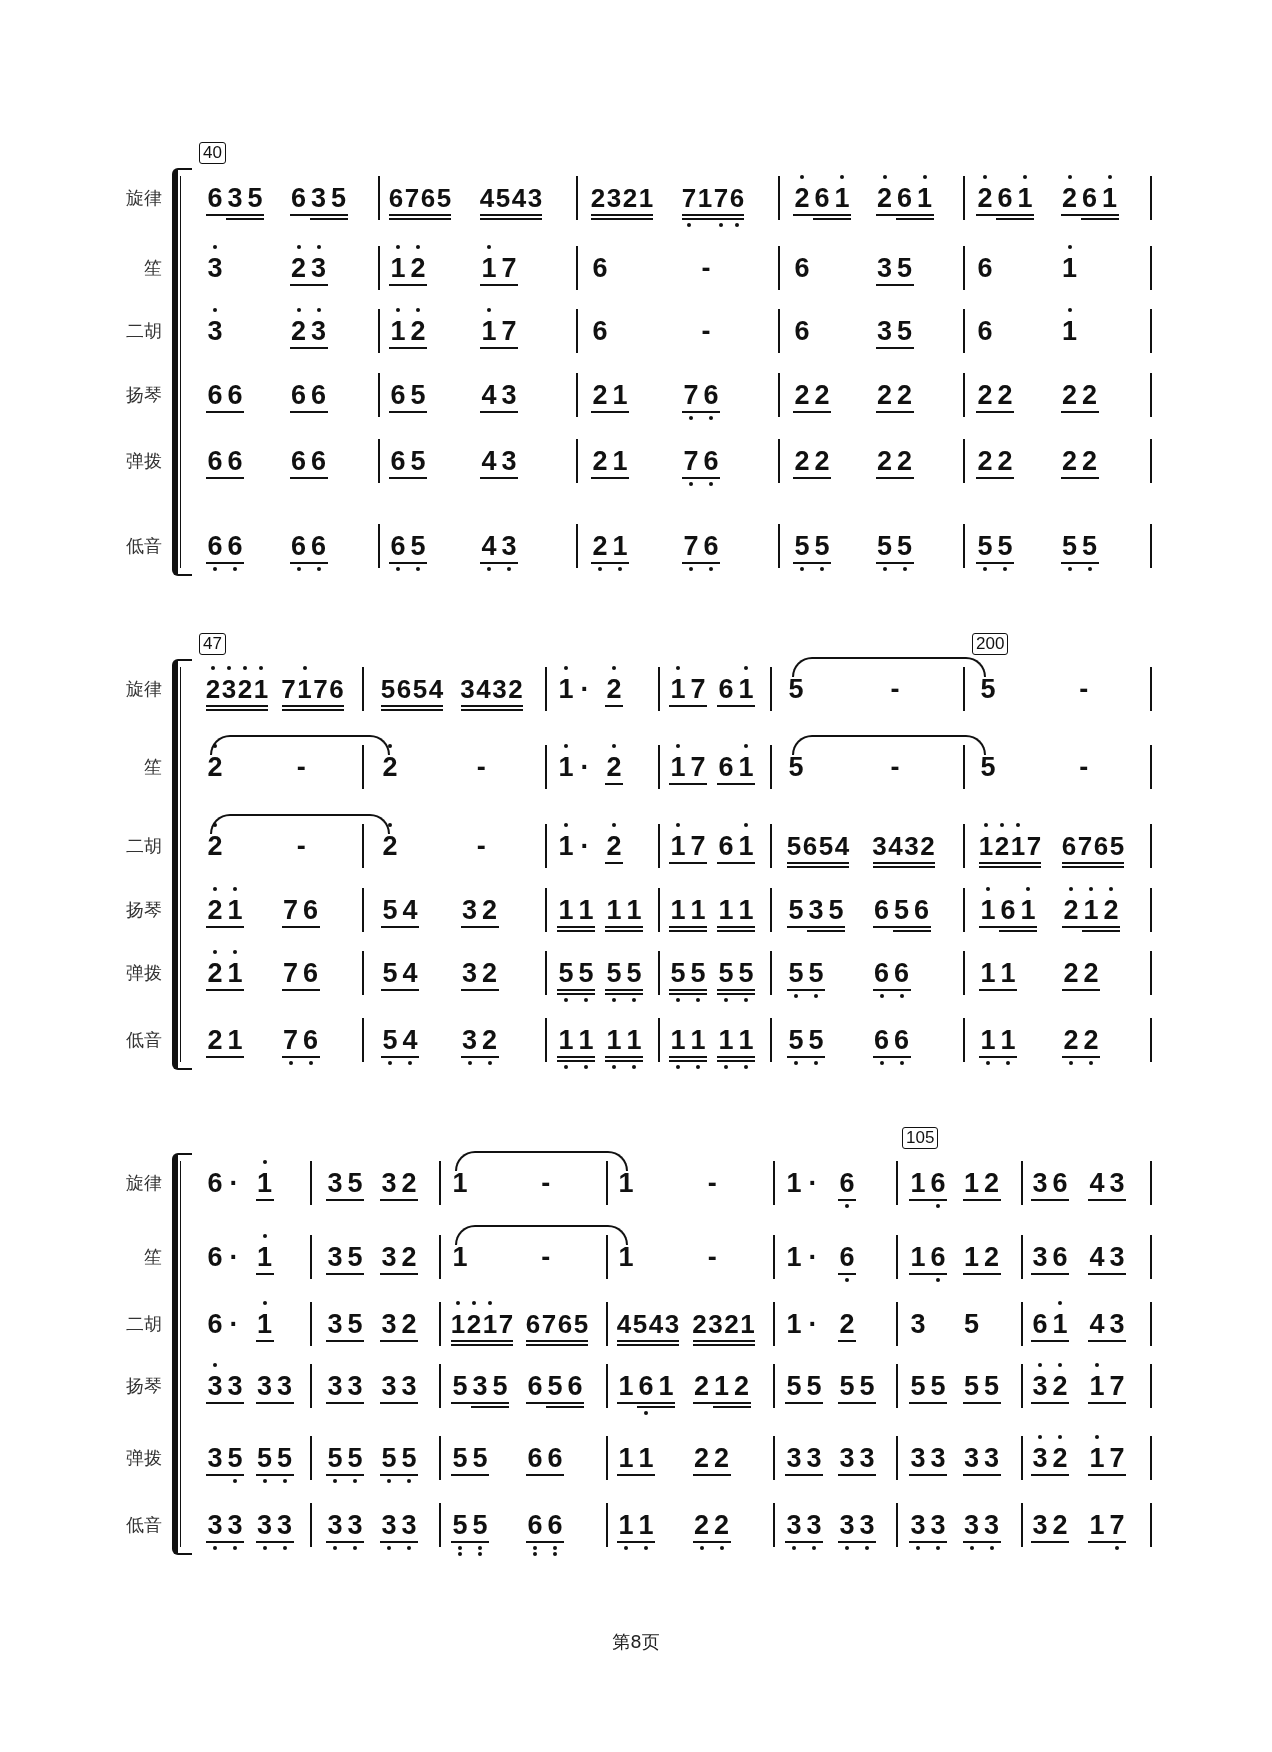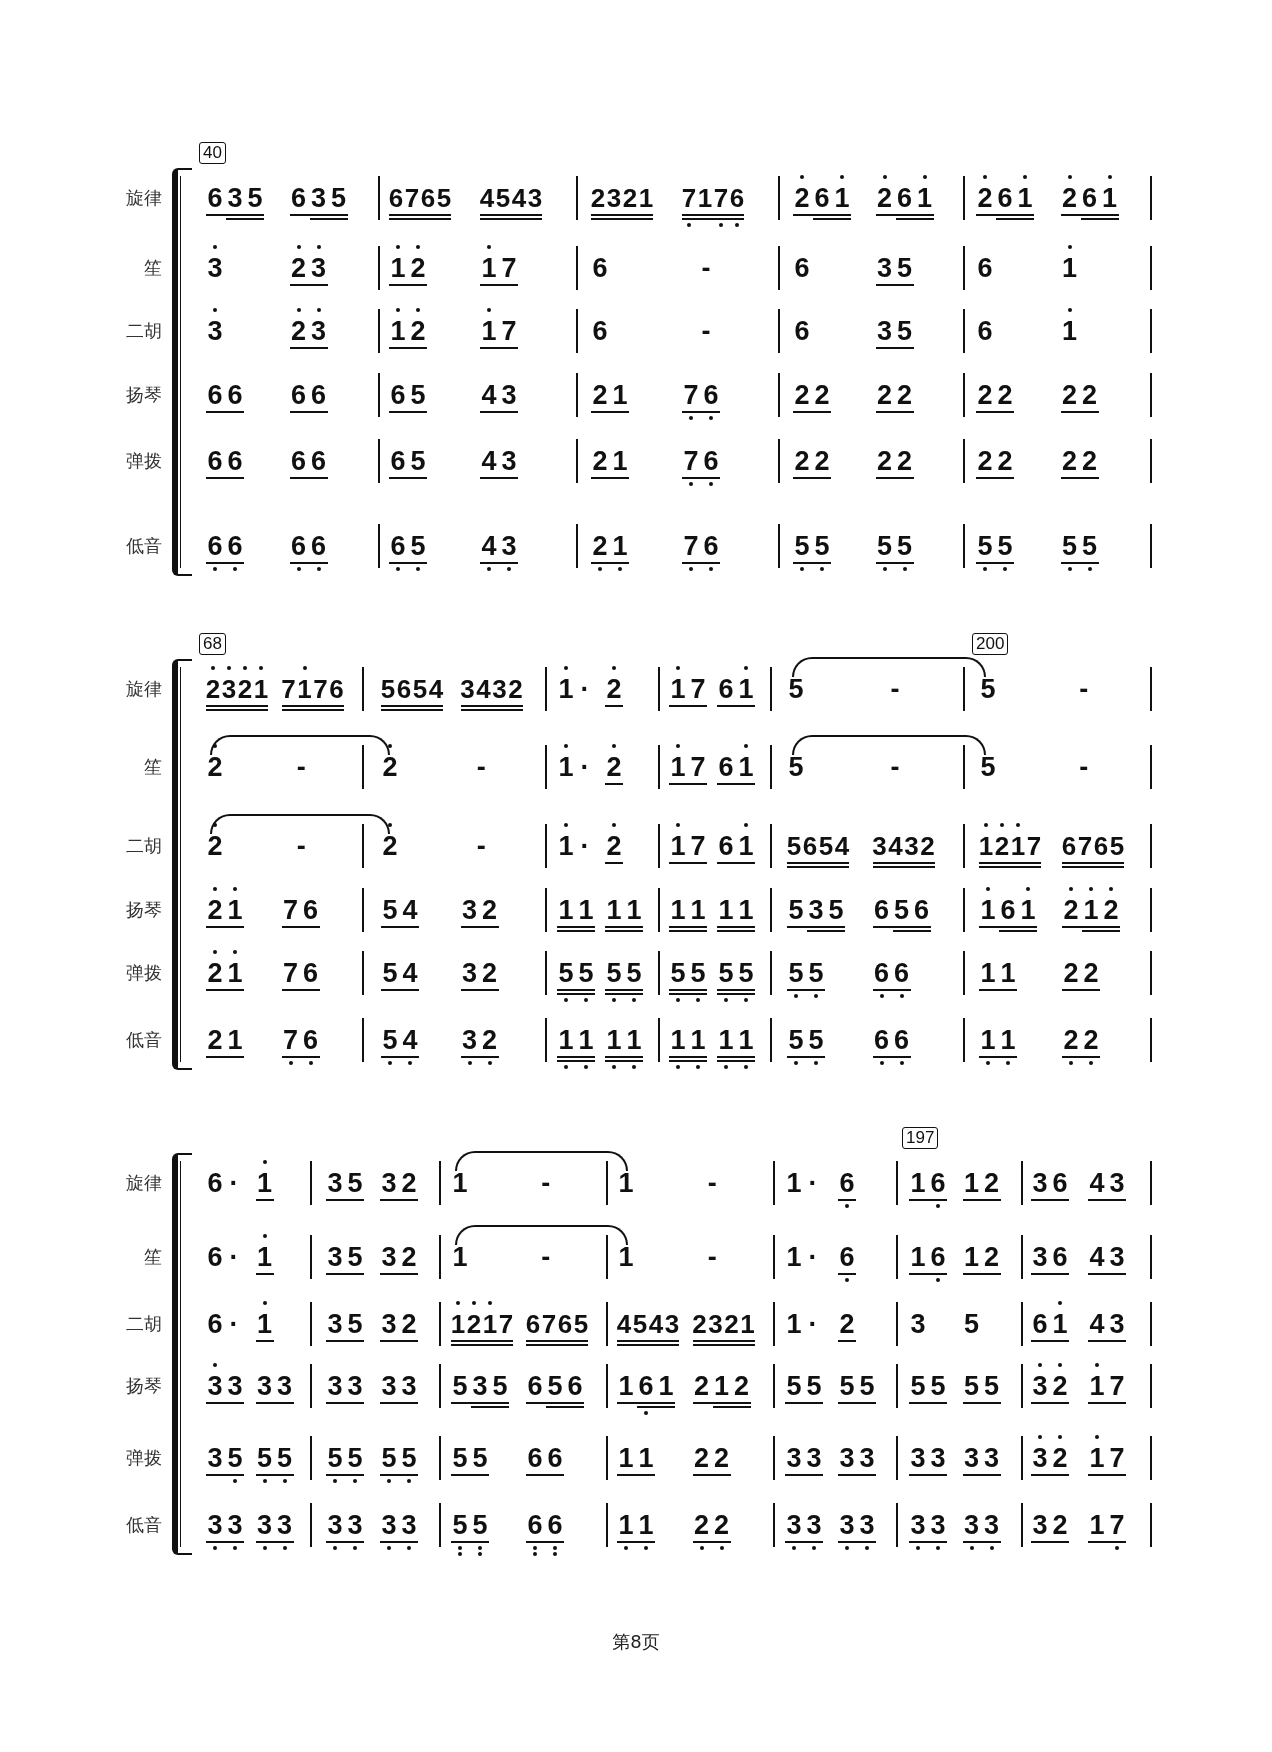--- a/index.html
+++ b/index.html
@@ -475,21 +475,21 @@
               <i></i>
             </span></span>
         </div>
       </div>
     </div>
     <div class="system">
       <div class="bracket" style="top: 667px; height: 395px;">
         <span class="cap-top"></span>
         <span class="cap-bot"></span>
       </div>
-      <div class="rehearsal" style="left: 199px; top: 633px;">68</div>
+      <div class="rehearsal" style="left: 199px; top: 633px;">47</div>
       <div class="rehearsal" style="left: 972px; top: 633px;">200</div>
       <div class="label" style="top: 689px;">旋律</div>
       <div class="barline" style="left: 362px; top: 667px; height: 44px;"></div>
       <div class="barline" style="left: 545px; top: 667px; height: 44px;"></div>
       <div class="barline" style="left: 658px; top: 667px; height: 44px;"></div>
       <div class="barline" style="left: 770px; top: 667px; height: 44px;"></div>
       <div class="barline" style="left: 963px; top: 667px; height: 44px;"></div>
       <div class="barline" style="left: 1150px; top: 667px; height: 44px;"></div>
       <div class="measure" style="left: 205px; width: 151px; top: 669px;">
         <div class="group" style="width: 75.5px; justify-content: flex-start;">
@@ -1024,21 +1024,21 @@
       <div class="tie" style="left: 210px; width: 176px; top: 735px;"></div>
       <div class="tie" style="left: 210px; width: 176px; top: 814px;"></div>
       <div class="tie" style="left: 792px; width: 190px; top: 657px;"></div>
       <div class="tie" style="left: 792px; width: 190px; top: 735px;"></div>
     </div>
     <div class="system">
       <div class="bracket" style="top: 1161px; height: 386px;">
         <span class="cap-top"></span>
         <span class="cap-bot"></span>
       </div>
-      <div class="rehearsal" style="left: 902px; top: 1127px;">197</div>
+      <div class="rehearsal" style="left: 902px; top: 1127px;">105</div>
       <div class="label" style="top: 1183px;">旋律</div>
       <div class="barline" style="left: 310px; top: 1161px; height: 44px;"></div>
       <div class="barline" style="left: 439px; top: 1161px; height: 44px;"></div>
       <div class="barline" style="left: 606px; top: 1161px; height: 44px;"></div>
       <div class="barline" style="left: 773px; top: 1161px; height: 44px;"></div>
       <div class="barline" style="left: 896px; top: 1161px; height: 44px;"></div>
       <div class="barline" style="left: 1021px; top: 1161px; height: 44px;"></div>
       <div class="barline" style="left: 1150px; top: 1161px; height: 44px;"></div>
       <div class="measure" style="left: 205px; width: 99px; top: 1163px;">
         <div class="group" style="width: 49.5px; justify-content: flex-start;">

